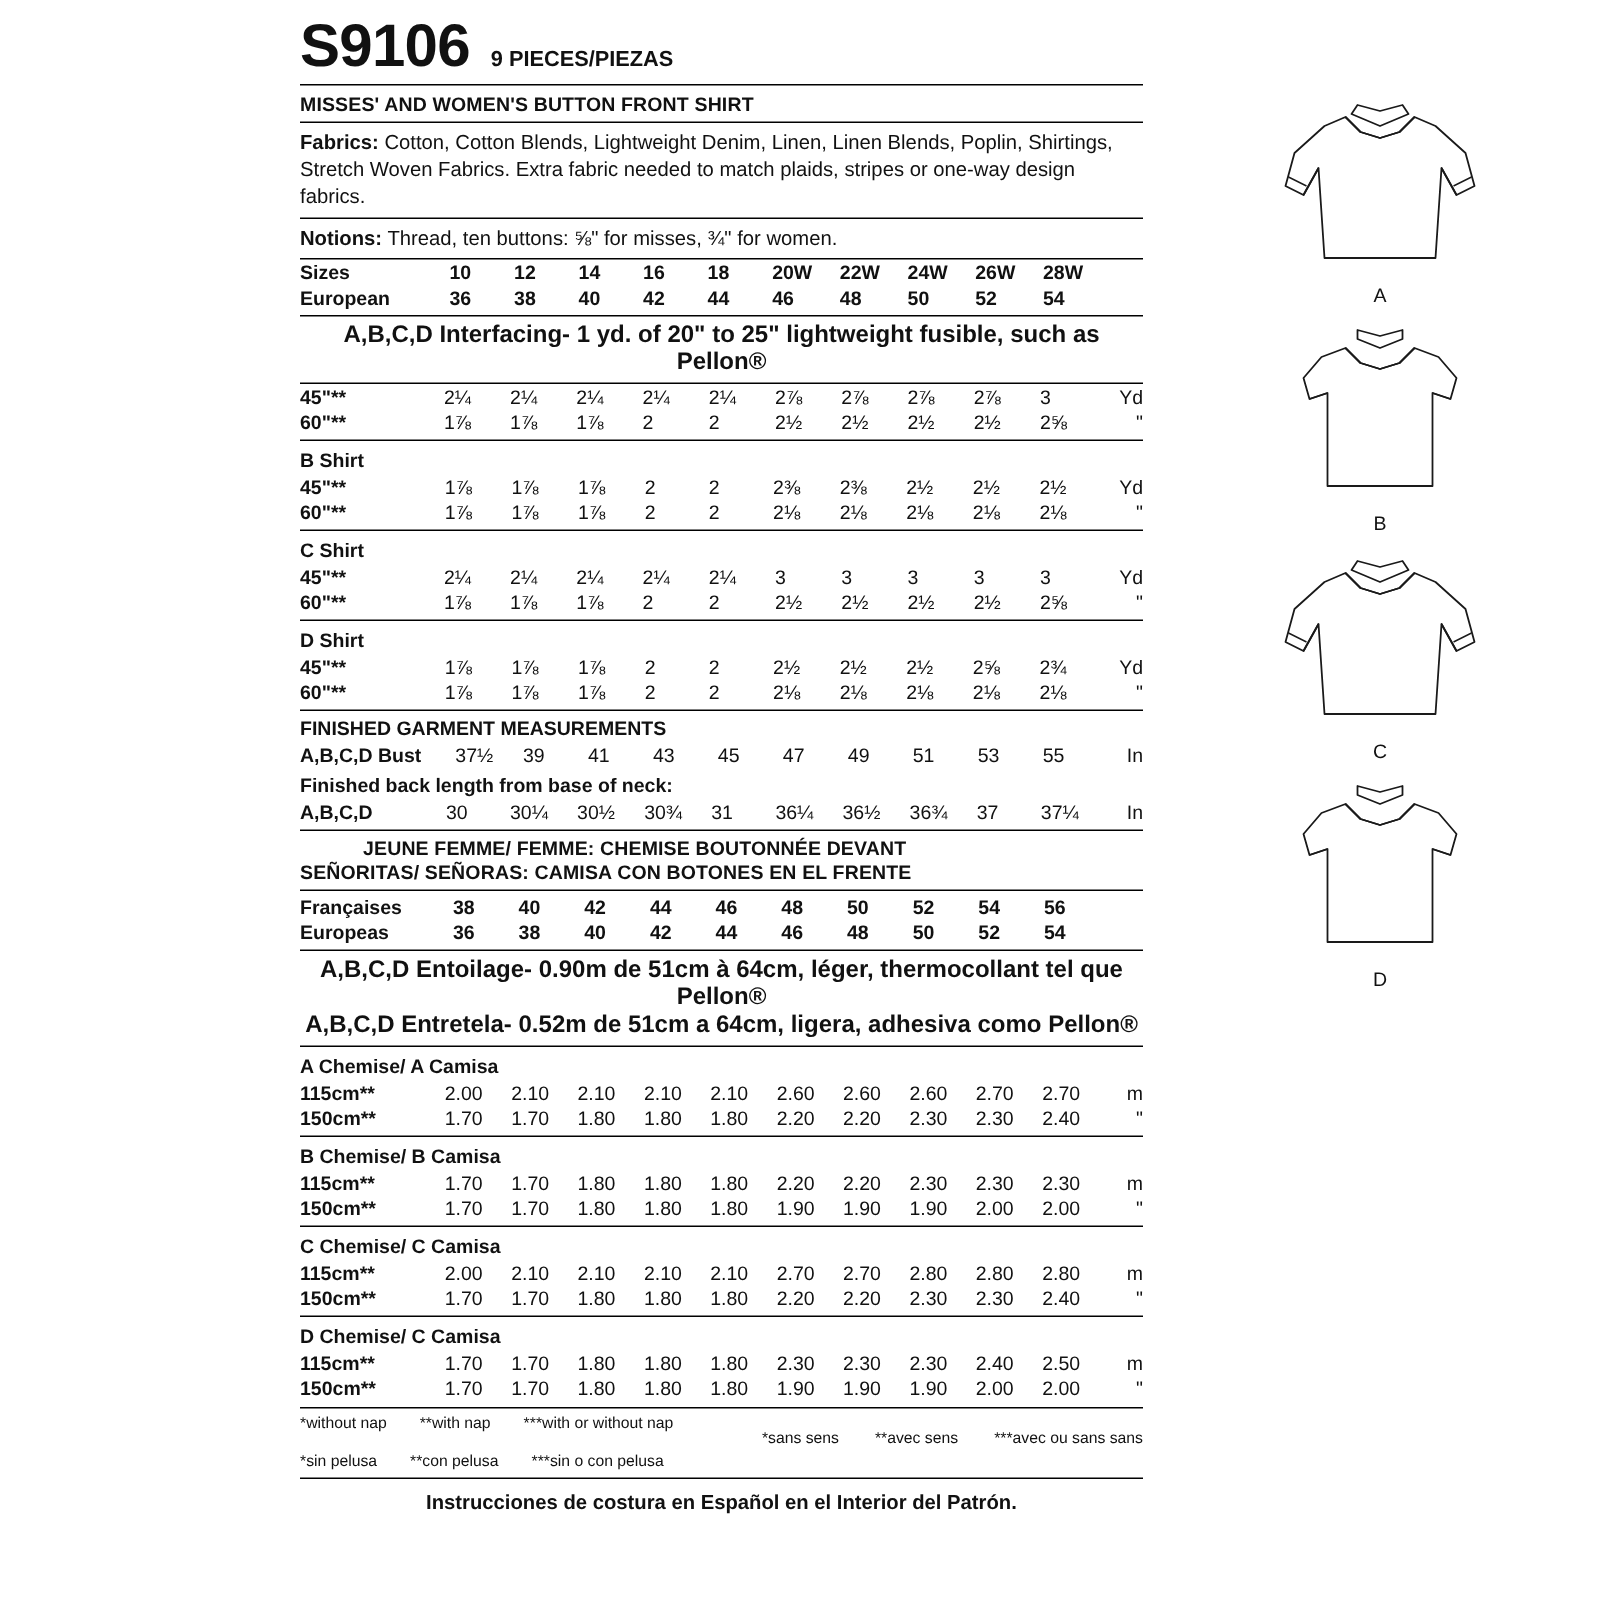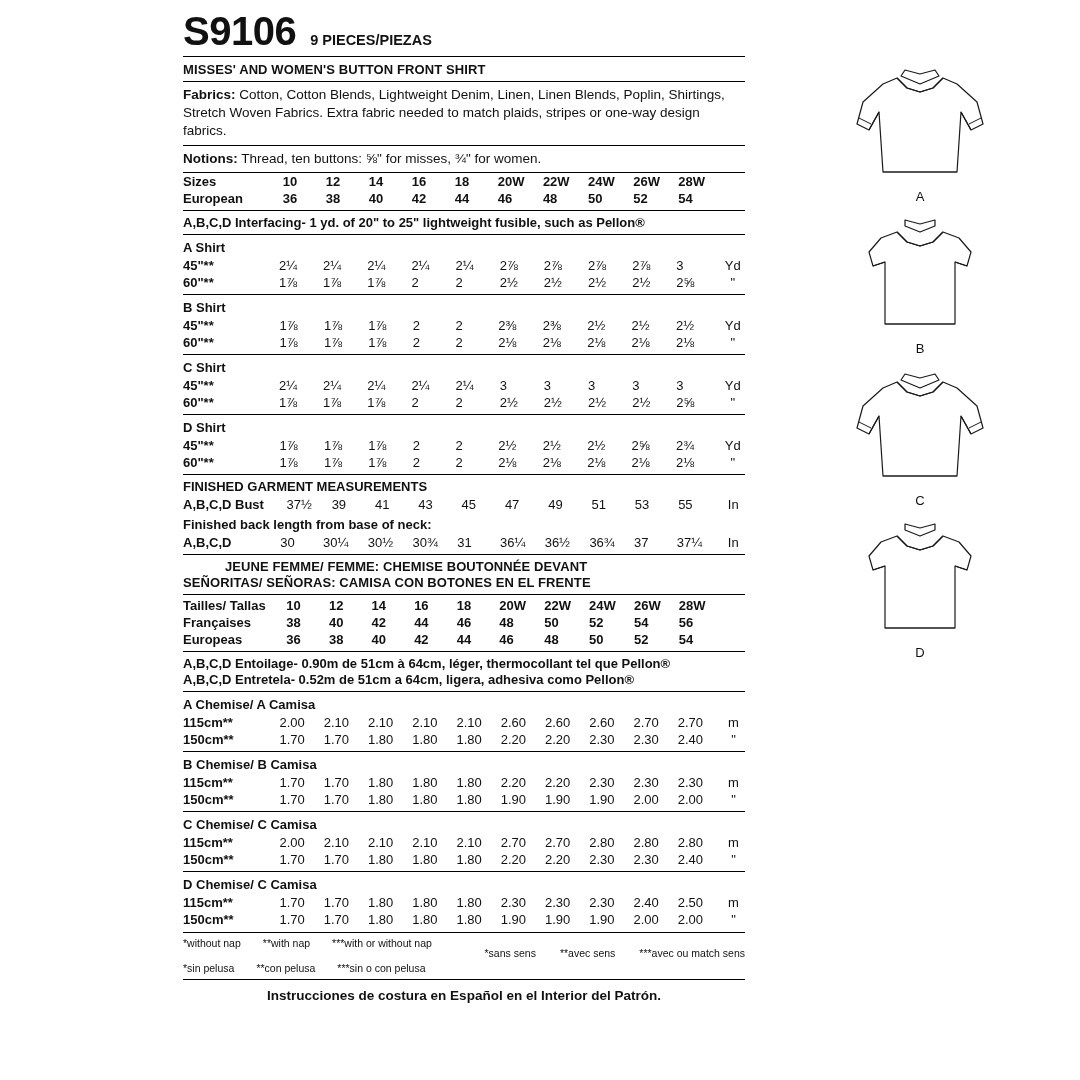--- a/index.html
+++ b/index.html
@@ -10,21 +10,21 @@
     font-family:"Liberation Sans", sans-serif;
     color:#111;
     position:relative;
     overflow:hidden;
   }
   .page { position:relative; width:1080px; height:1080px; }
 
   
   .left {
     position:absolute;
-    left:183px; top:10px;
+    left:200px; top:10px;
     width:562px;
   }
   .header-row {
     display:flex;
     align-items:baseline;
     gap:14px;
     margin-bottom:4px;
   }
   .pattern-no {
     font-size:40px;
@@ -57,37 +57,38 @@
     border-collapse:collapse;
     font-size:13px;
   }
   table.grid td {
     padding:1px 0 1px 0;
     vertical-align:baseline;
     white-space:nowrap;
   }
   .c-label { width:108px; }
   .c-size  { width:49px; }
-  .c-unit  { width:26px; text-align:center; }
+  .c-unit  { width:26px; text-align:right; }
 
   .row-bold td { font-weight:bold; }
   .sec-head {
     font-size:13px;
     font-weight:bold;
     padding:5px 0 2px 0;
   }
   .sec-head-sm {
     font-size:13px;
     font-weight:bold;
     padding:4px 0 2px 0;
   }
   .note {
-    font-size:13px;
+    font-size:16px;
     font-weight:bold;
     padding:4px 0 4px 0;
+    text-align:center;
   }
 
   .footnotes {
     display:flex;
     justify-content:space-between;
     font-size:10.5px;
     padding-top:3px;
     line-height:1.35;
   }
   .footnotes div { white-space:nowrap; }
@@ -175,21 +176,20 @@
         <td class="c-size">54</td>
         <td class="c-unit"></td>
       </tr>
     </tbody>
       </table>
 
     <div class="rule" style="margin-top:3px;"></div>
     <div class="note">A,B,C,D Interfacing- 1 yd. of 20" to 25" lightweight fusible, such as Pellon®</div>
     <div class="rule"></div>
 
-    <div class="sec-head">A Shirt</div>
     <table class="grid">
       <tbody>
           <tr>
         <td class="c-label bold">45"**</td>
         <td class="c-size">2¼</td>
         <td class="c-size">2¼</td>
         <td class="c-size">2¼</td>
         <td class="c-size">2¼</td>
         <td class="c-size">2¼</td>
         <td class="c-size">2⅞</td>
@@ -361,34 +361,20 @@
     </tbody>
       </table>
 
     <div class="rule" style="margin-top:3px;"></div>
     <div class="title" style="padding:4px 0 1px 0;margin-left:42px;">JEUNE FEMME/ FEMME: CHEMISE BOUTONNÉE DEVANT</div>
     <div class="title" style="padding:0 0 4px 0;">SEÑORITAS/ SEÑORAS: CAMISA CON BOTONES EN EL FRENTE</div>
     <div class="rule"></div>
 
     <table class="grid" style="margin-top:2px;">
       <tbody>
-          <tr class="row-bold">
-        <td class="c-label">Tailles/ Tallas</td>
-        <td class="c-size">10</td>
-        <td class="c-size">12</td>
-        <td class="c-size">14</td>
-        <td class="c-size">16</td>
-        <td class="c-size">18</td>
-        <td class="c-size">20W</td>
-        <td class="c-size">22W</td>
-        <td class="c-size">24W</td>
-        <td class="c-size">26W</td>
-        <td class="c-size">28W</td>
-        <td class="c-unit"></td>
-      </tr>
       <tr class="row-bold">
         <td class="c-label">Françaises</td>
         <td class="c-size">38</td>
         <td class="c-size">40</td>
         <td class="c-size">42</td>
         <td class="c-size">44</td>
         <td class="c-size">46</td>
         <td class="c-size">48</td>
         <td class="c-size">50</td>
         <td class="c-size">52</td>
@@ -561,21 +547,21 @@
 
     <div class="footnotes">
       <div style="display:flex; gap:22px;">
         <span>*without nap</span>
         <span>**with nap</span>
         <span>***with or without nap</span>
       </div>
       <div style="display:flex; gap:24px;margin-top:10px;">
         <span>*sans sens</span>
         <span>**avec sens</span>
-        <span>***avec ou match sens</span>
+        <span>***avec ou sans sans</span>
       </div>
     </div>
     <div class="footnotes" style="padding-top:1px;">
       <div style="display:flex; gap:22px;">
         <span>*sin pelusa</span>
         <span>**con pelusa</span>
         <span>***sin o con pelusa</span>
       </div>
       <div></div>
     </div>

